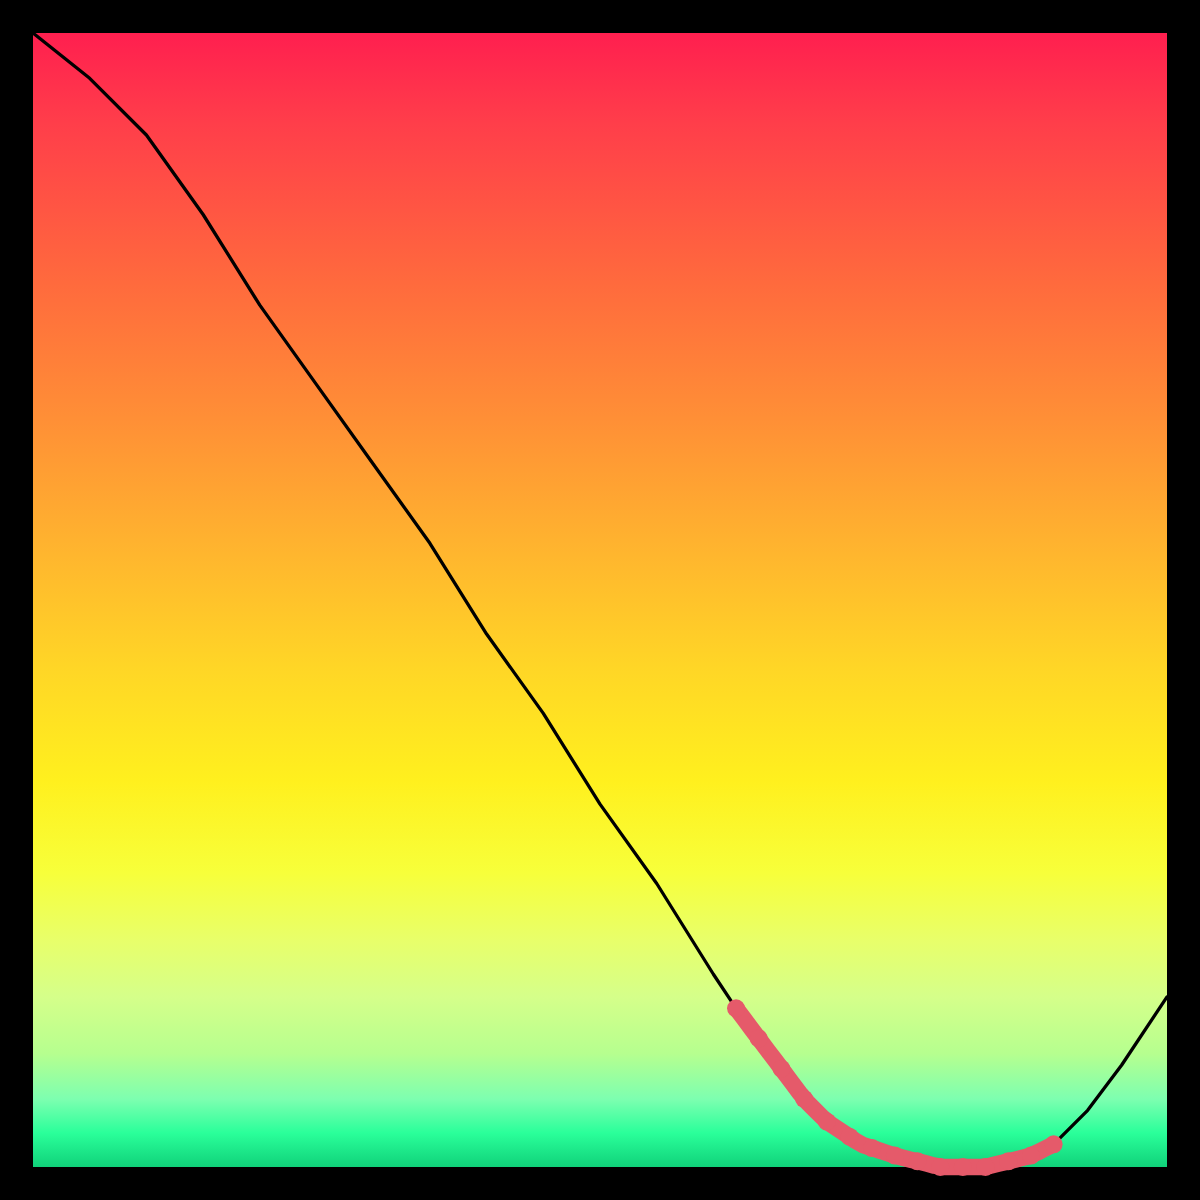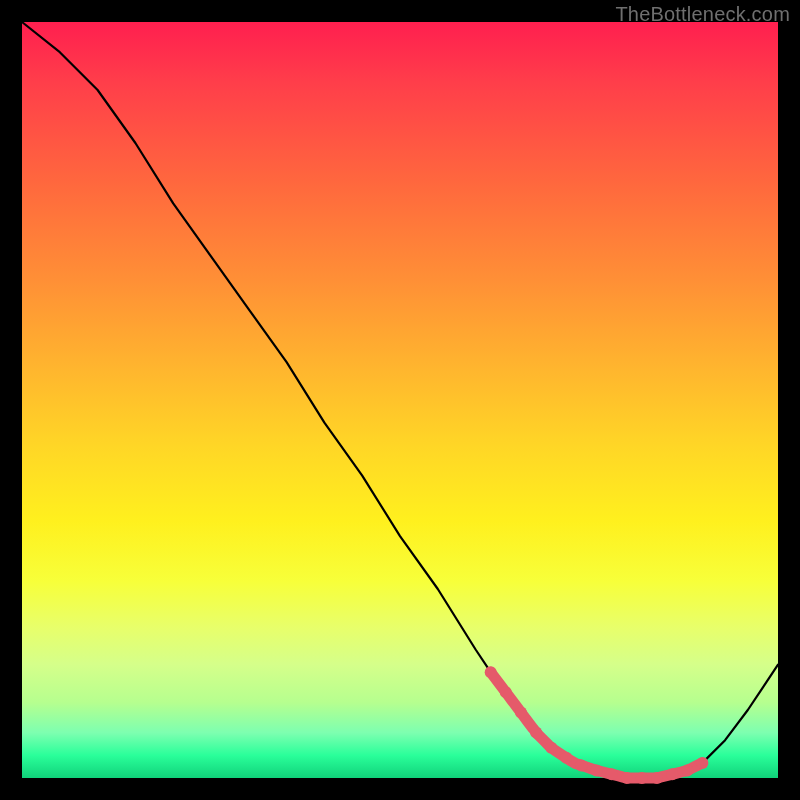--- a/index.html
+++ b/index.html
@@ -74,21 +74,20 @@
     stroke-linejoin: round;
   }
   .dot {
     fill: #e55a6a;
   }
 </style>
 </head>
 <body>
 
 <div class="stage">
-  <div class="watermark">TheBottleneck.com</div>
 
   <div class="plot-area">
     <svg class="curve" viewBox="0 0 756 756" preserveAspectRatio="none">
       <path id="main-line" class="line" d="M0.0 0.0 L37.8 30.2 L75.6 68.0 L113.4 121.0 L151.2 181.4 L189.0 234.4 L226.8 287.3 L264.6 340.2 L302.4 400.7 L340.2 453.6 L378.0 514.1 L415.8 567.0 L453.6 627.5 L468.7 650.2 L491.4 680.4 L514.1 710.6 L529.2 725.8 L551.9 740.9 L574.6 748.4 L604.8 756.0 L635.0 756.0 L665.3 748.4 L680.4 740.9 L703.1 718.2 L725.8 688.0 L756.0 642.6"></path>
       <path id="highlight-line" class="highlight" d="M468.7 650.2 L474.0 657.2 L479.3 664.3 L484.6 671.3 L489.9 678.4 L495.2 685.4 L500.5 692.5 L505.8 699.6 L511.1 706.6 L516.3 712.9 L521.6 718.2 L526.9 723.5 L532.2 727.8 L537.5 731.3 L542.8 734.8 L548.1 738.4 L553.4 741.4 L558.7 743.1 L564.0 744.9 L569.3 746.7 L574.6 748.4 L579.9 749.8 L585.1 751.1 L590.4 752.4 L595.7 753.7 L601.0 755.1 L606.3 756.0 L611.6 756.0 L616.9 756.0 L622.2 756.0 L627.5 756.0 L632.8 756.0 L638.1 755.2 L643.4 753.9 L648.6 752.6 L653.9 751.3 L659.2 750.0 L664.5 748.6 L669.8 746.2 L675.1 743.5 L680.4 740.9"></path>
       <g id="dots">
           <circle class="dot" r="6" cx="468.7" cy="650.2"></circle>
           <circle class="dot" r="6" cx="483.8" cy="670.3"></circle>
           <circle class="dot" r="6" cx="499.0" cy="690.5"></circle>
           <circle class="dot" r="6" cx="514.1" cy="710.6"></circle>

